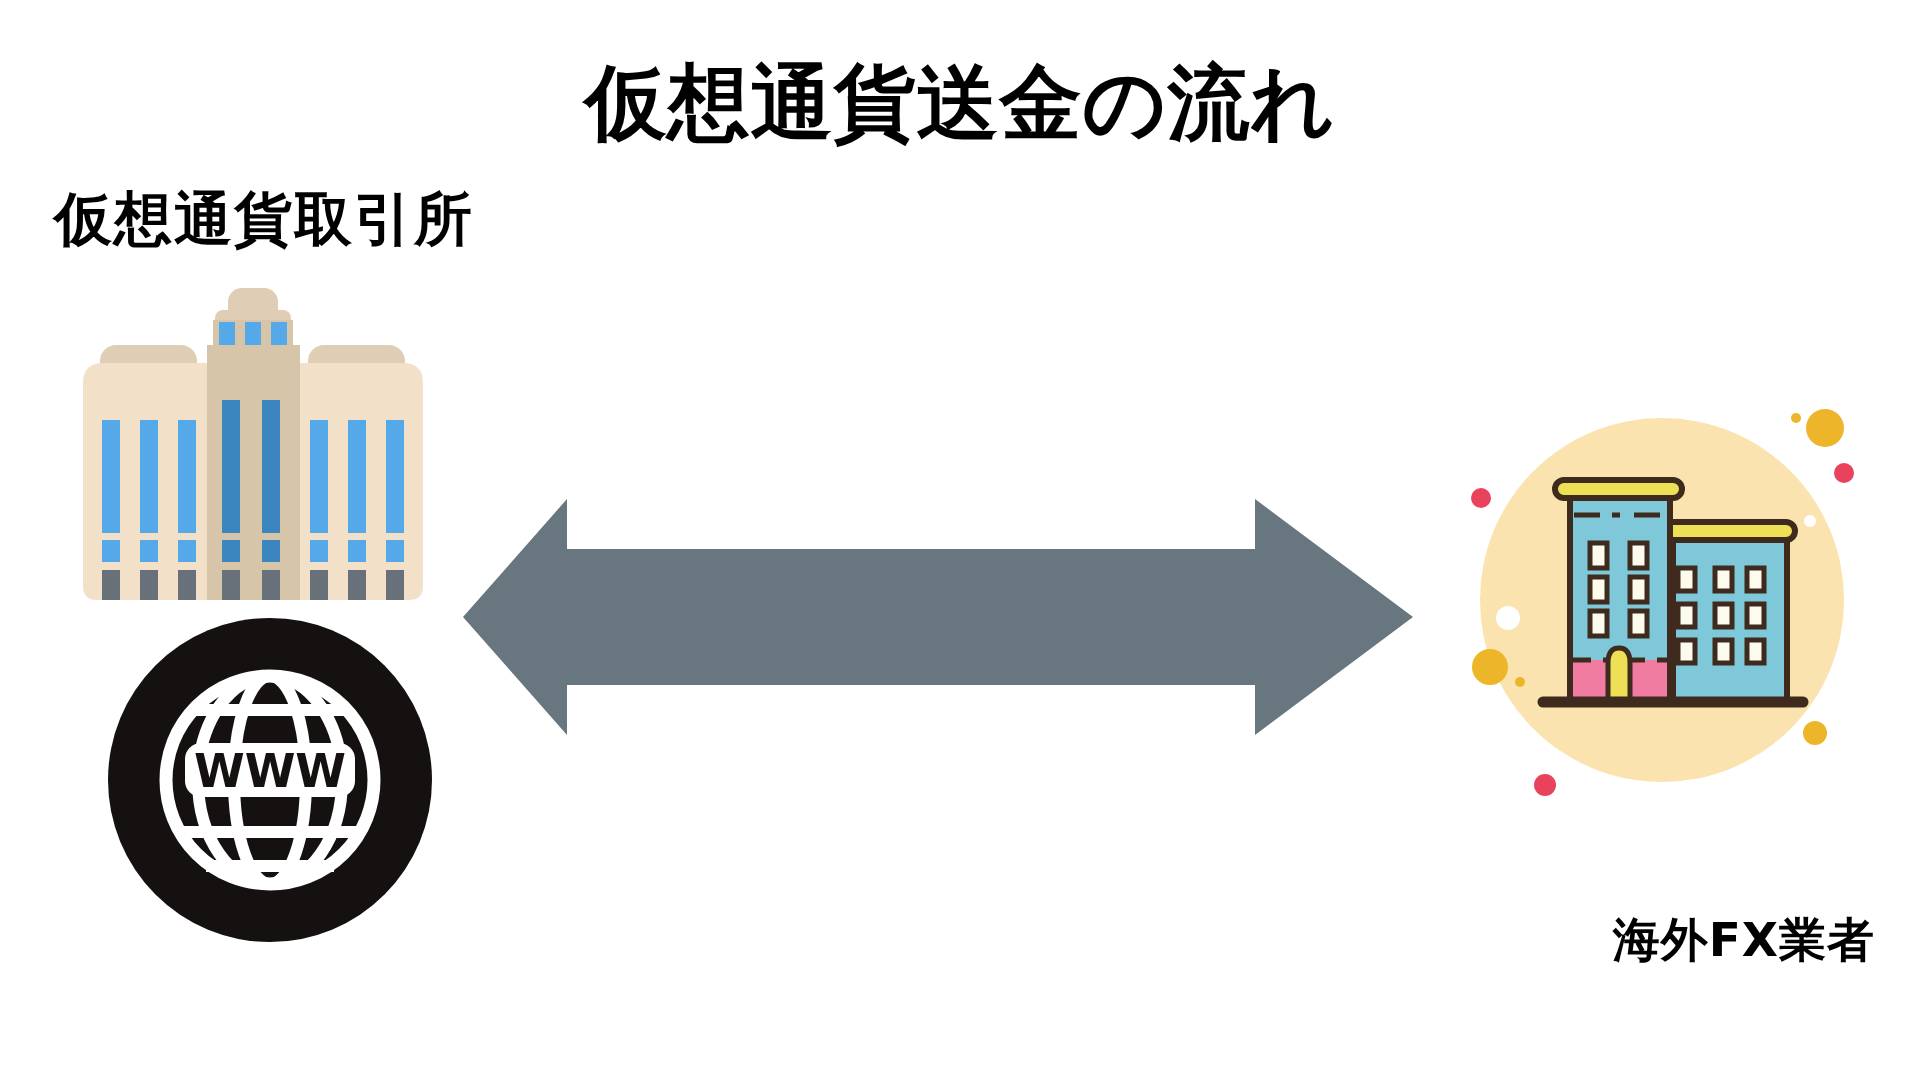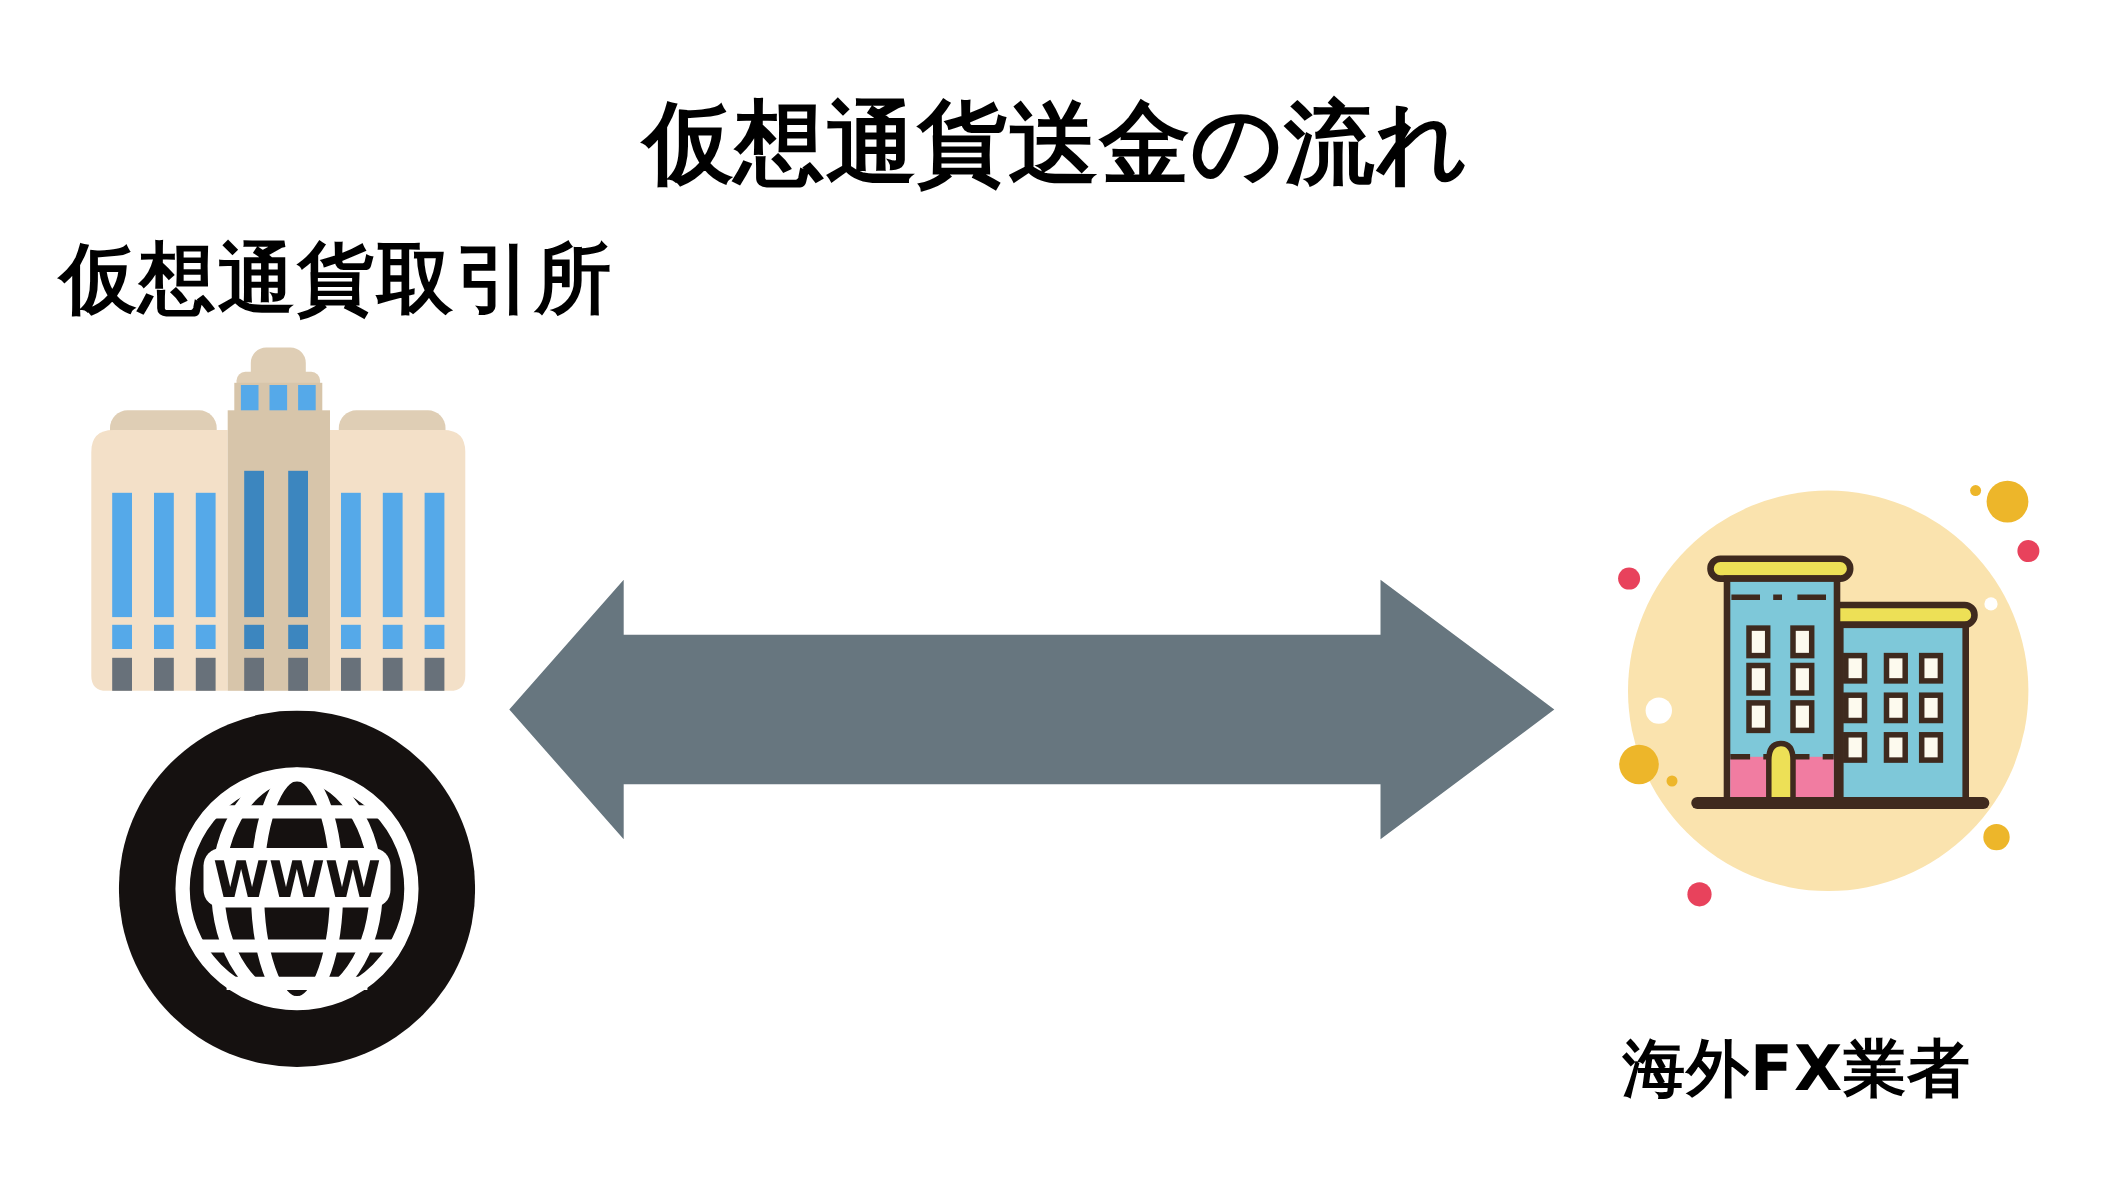--- a/index.html
+++ b/index.html
@@ -5,26 +5,26 @@
   :root{
     --arrow:#67767F; --beige:#F3E0C8; --tan:#DFCEB5; --tower:#D7C5AA;
     --lblue:#55A9E9; --dblue:#3C86BF; --doorgray:#68717A;
     --ink:#151110; --cream:#FAE3AE; --teal:#7EC8D9; --outline:#3F2A1E;
     --roofyellow:#EDE056; --pink:#F17CA1; --wincream:#FDFAEE;
     --confyellow:#EDB62A; --confred:#E8425C; --black:#000000;
   }
   *{margin:0;padding:0;box-sizing:border-box;}
   html,body{width:1920px;height:1080px;background:#fff;overflow:hidden;}
   body{font-family:"DejaVu Sans",sans-serif;color:var(--black);}
-  .canvas{position:absolute;left:0;top:0;width:1920px;height:1022px;background:#fff;margin-top:28px;}
+  .canvas{position:absolute;left:0;top:0;width:1920px;height:1022px;background:#fff;}
   .jp{font-weight:900;color:#000;white-space:nowrap;line-height:1;}
   .title{position:absolute;left:0;top:62px;width:1920px;text-align:center;font-size:82px;letter-spacing:1px;}
-  .exchange-label{position:absolute;left:54px;top:190px;font-size:70px;letter-spacing:2px;}
+  .exchange-label{position:absolute;left:54px;top:190px;font-size:58px;letter-spacing:2px;}
   .wallet-label{position:absolute;left:100px;top:948px;width:400px;text-align:center;font-size:62px;letter-spacing:2px;}
-  .broker-label{position:absolute;left:1475px;top:916px;width:400px;text-align:left;font-size:57px;letter-spacing:1px;}
+  .broker-label{position:absolute;left:1475px;top:916px;width:400px;text-align:right;font-size:47px;letter-spacing:1px;}
   .abs{position:absolute;}
 </style>
 </head>
 <body>
 
 <div class="canvas">
 
   <div class="jp title">仮想通貨送金の流れ</div>
 
   <div class="jp exchange-label">仮想通貨取引所</div>

